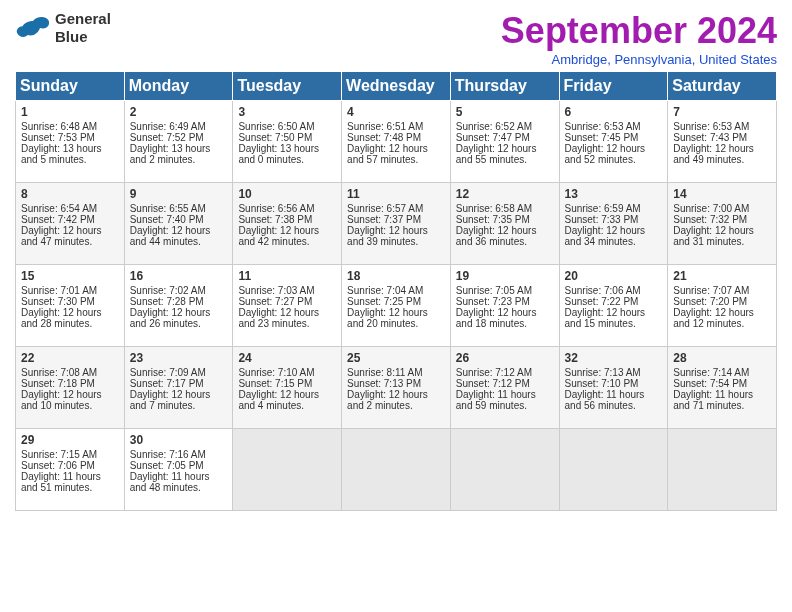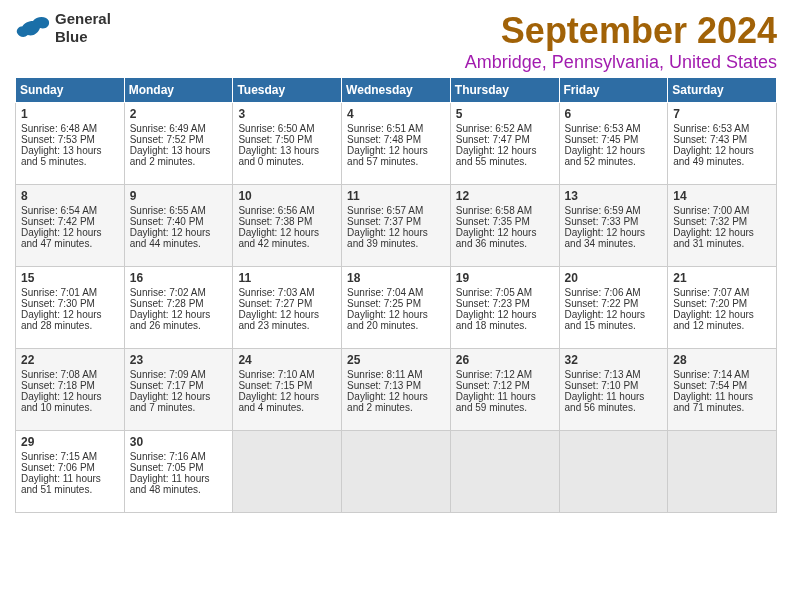--- a/index.html
+++ b/index.html
@@ -30,35 +30,35 @@
     .logo-bird {
       width: 36px;
       height: 28px;
     }
     .title-area {
       text-align: right;
     }
     .month-title {
       font-size: 36px;
       font-weight: bold;
-      color: #a16207;
+      color: #a21caf;
     }
     .subtitle {
-      font-size: 18px;
-      color: #a21caf;
+      font-size: 13px;
+      color: #1d4ed8;
     }
     table {
       width: 100%;
       border-collapse: collapse;
       table-layout: fixed;
     }
     thead tr th {
       background: #2e6da4;
       color: #fff;
-      font-size: 12px;
+      font-size: 16px;
       font-weight: bold;
       padding: 5px 4px;
       text-align: left;
       border: 1px solid #fff;
     }
     tbody tr td {
       border: 1px solid #ccc;
       vertical-align: top;
       padding: 4px 5px;
       font-size: 10px;

